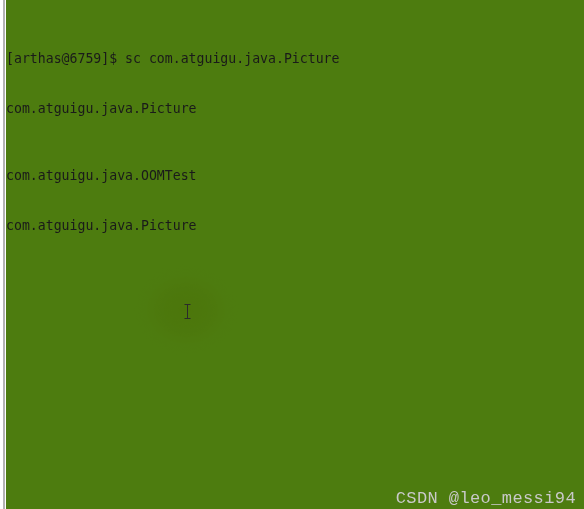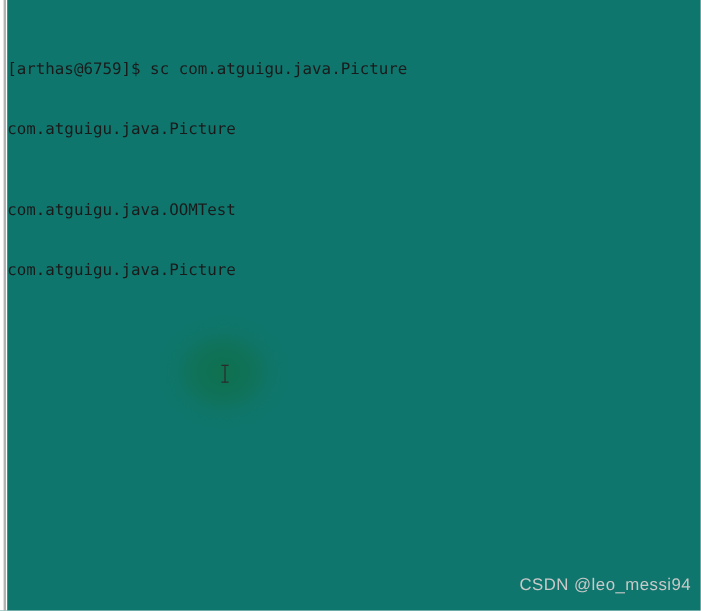--- a/index.html
+++ b/index.html
@@ -4,21 +4,21 @@
 <style>
   html, body {
     margin: 0;
     padding: 0;
     background: #ffffff;
   }
   #terminal {
     position: relative;
     width: 584px;
     height: 509px;
-    background: #0f766e;
+    background: #4d7c0f;
     overflow: hidden;
     font-family: "DejaVu Sans Mono", "Liberation Mono", monospace;
     font-size: 13.2px;
     line-height: 16.7px;
     color: #1a1a1a;
     -webkit-font-smoothing: none;
   }
   
   .gutter {
     position: absolute;
@@ -86,23 +86,23 @@
     width: 9px;
     height: 17px;
     pointer-events: none;
   }
   .ibeam svg { display: block; }
 
   
   .watermark {
     position: absolute;
     right: 8px;
-    top: 479px;
-    font-family: Liberation Sans, sans-serif;
-    font-size: 14px;
+    top: 491px;
+    font-family: Liberation Mono, monospace;
+    font-size: 17px;
     color: #c9c9c9;
     letter-spacing: .4px;
     white-space: nowrap;
   }
 </style>
 </head>
 <body>
 
 <div id="terminal">
 

